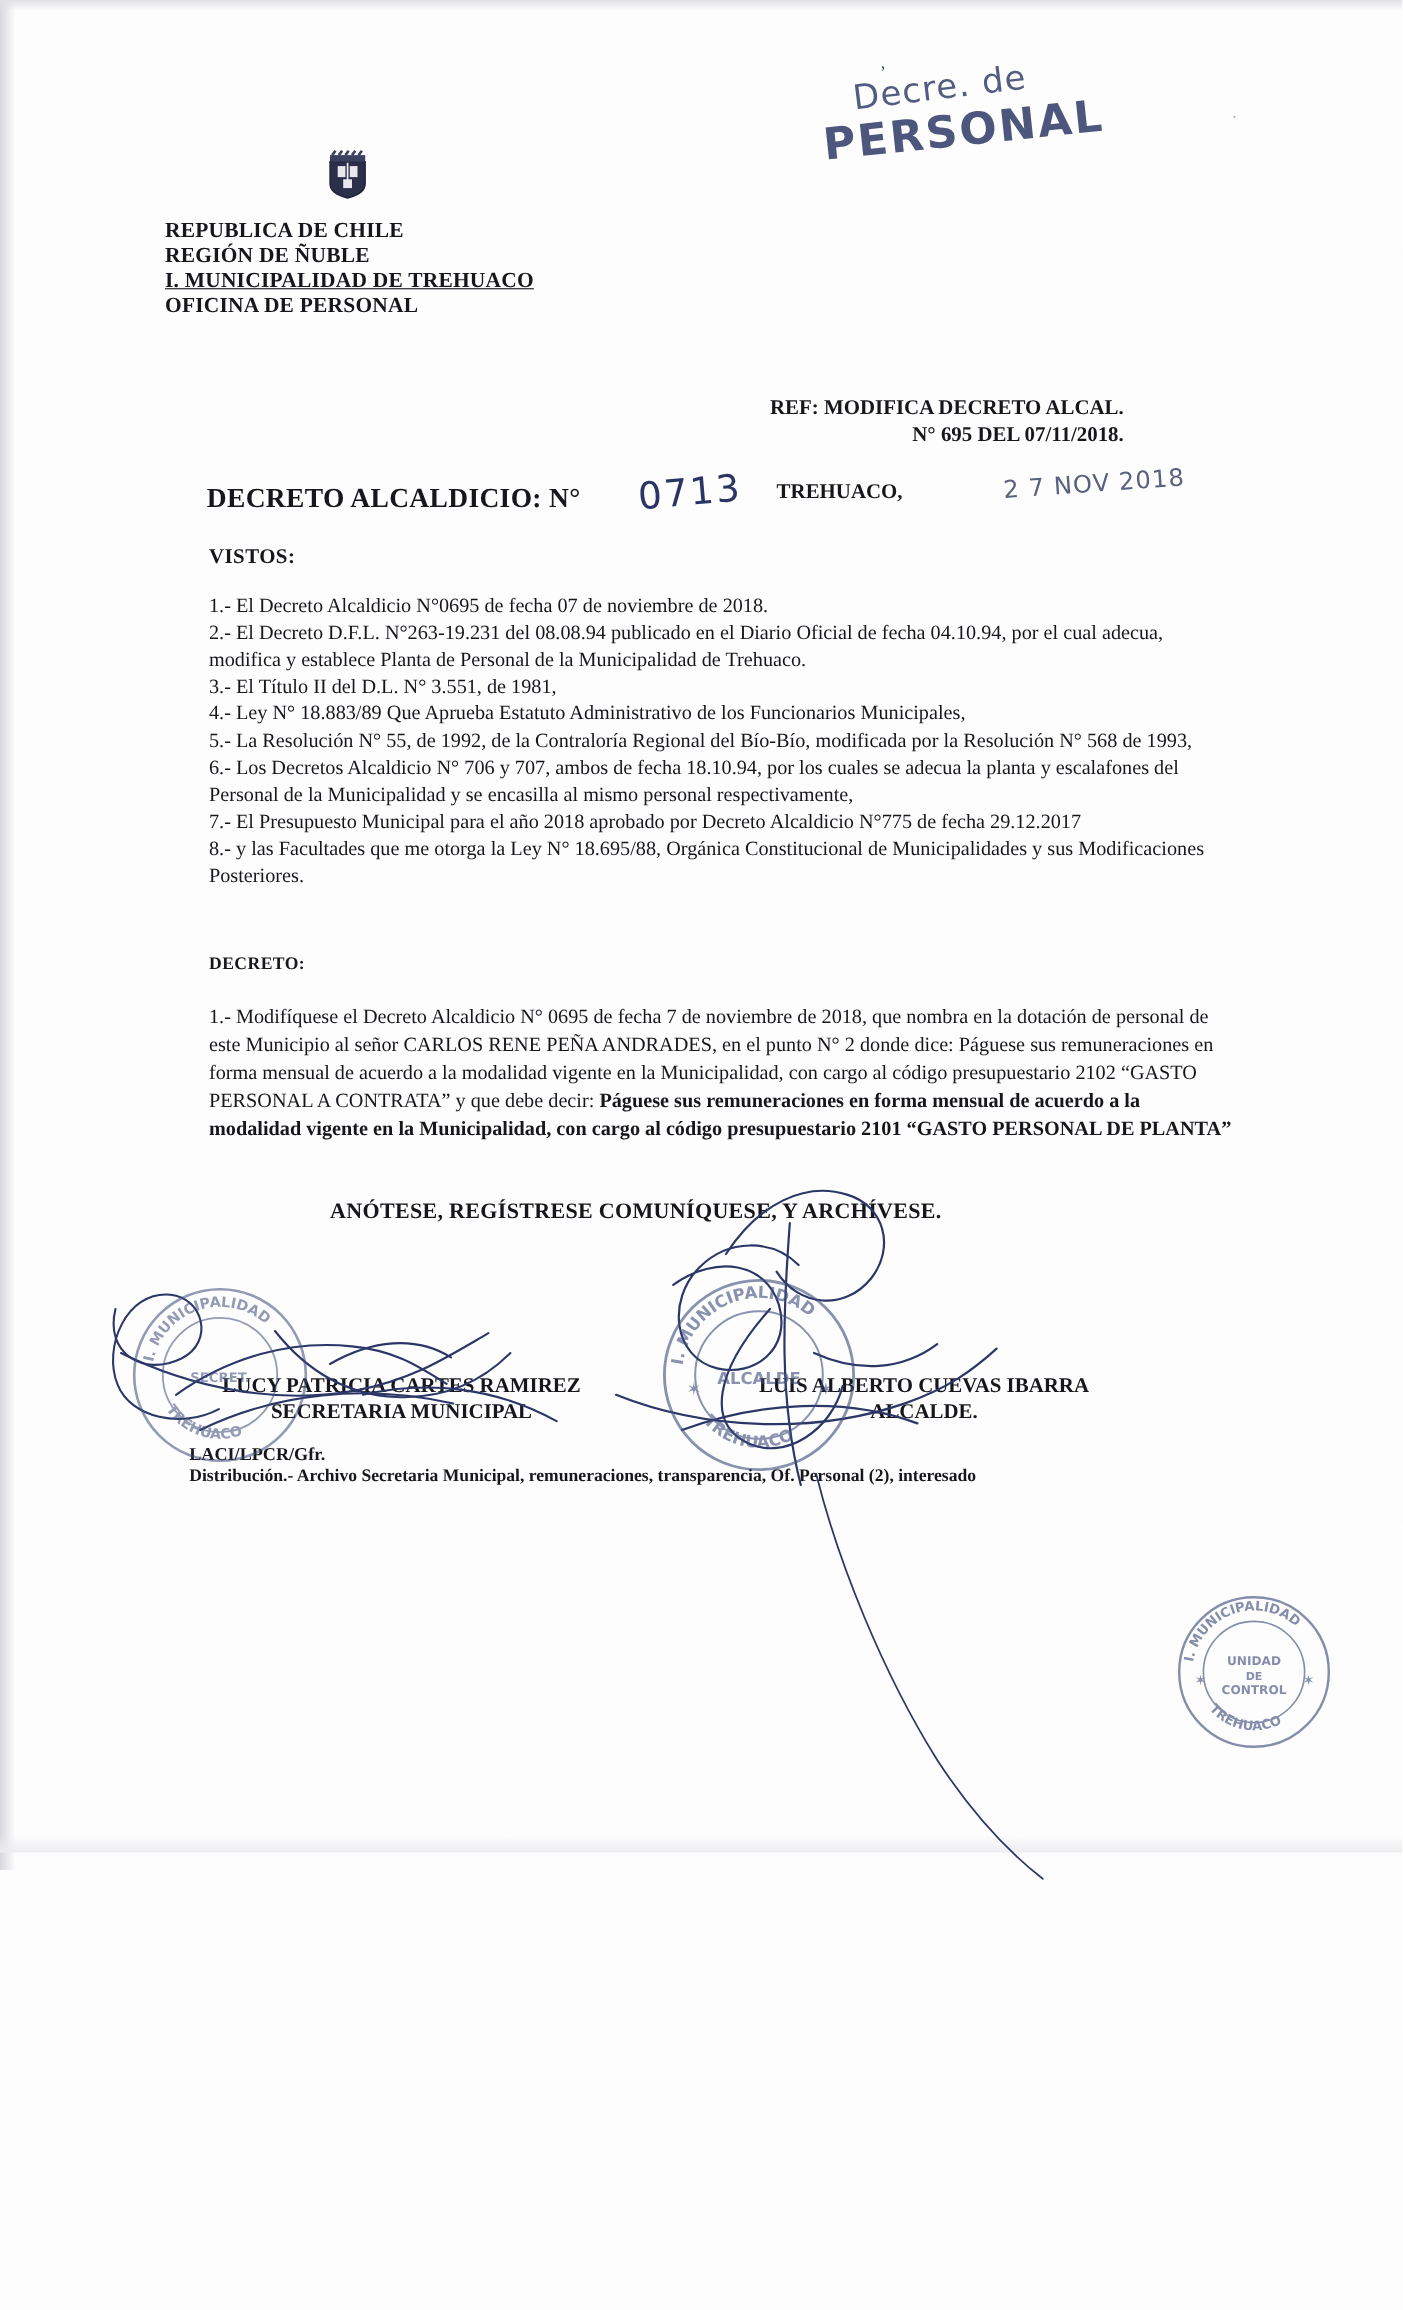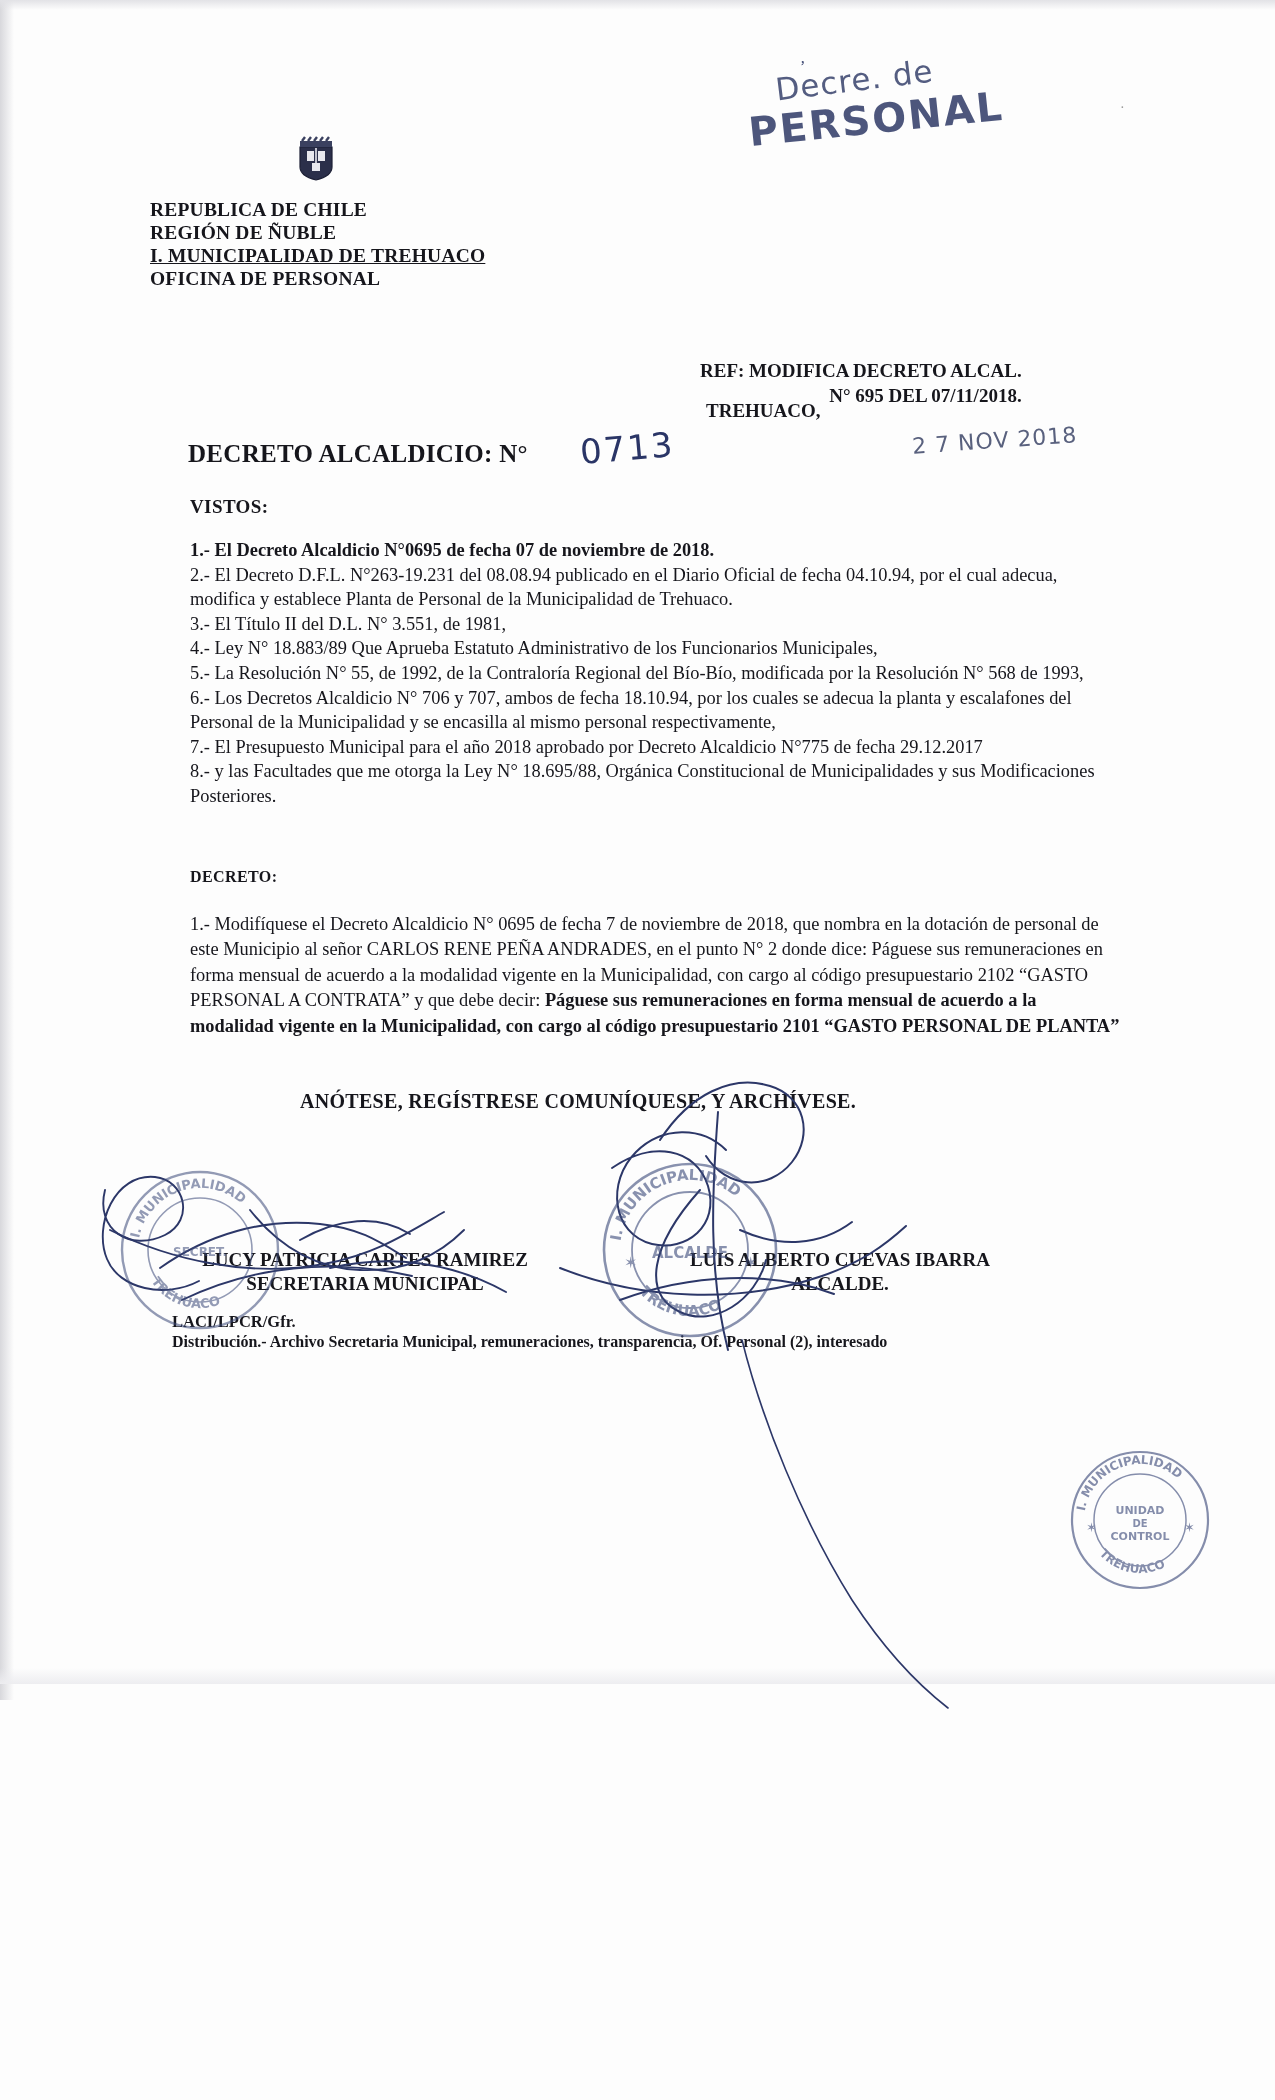--- a/index.html
+++ b/index.html
@@ -108,21 +108,21 @@
     font-weight: bold;
     font-size: 19px;
     line-height: 25px;
   }
   .ref-line2 { margin-left: 40px; text-align: right; }
 
   
   .trehuaco {
     position: absolute;
     left: 706px;
-    top: 400px;
+    top: 437px;
     font-weight: bold;
     font-size: 19px;
   }
   .decreto-line {
     position: absolute;
     left: 188px;
     top: 440px;
     font-weight: bold;
     font-size: 25px;
     letter-spacing: .3px;
@@ -161,21 +161,21 @@
   .vistos-body {
     position: absolute;
     left: 190px;
     top: 538px;
     width: 925px;
     font-size: 18.4px;
     line-height: 24.6px;
     text-align: left;
   }
   .vistos-body p { margin: 0; }
-  .vistos-body .b { font-weight: bold; }
+  .vistos-body .b { font-weight: normal; }
 
   
   .decreto-label {
     position: absolute;
     left: 190px;
     top: 868px;
     font-weight: bold;
     font-size: 16px;
     letter-spacing: .4px;
   }

